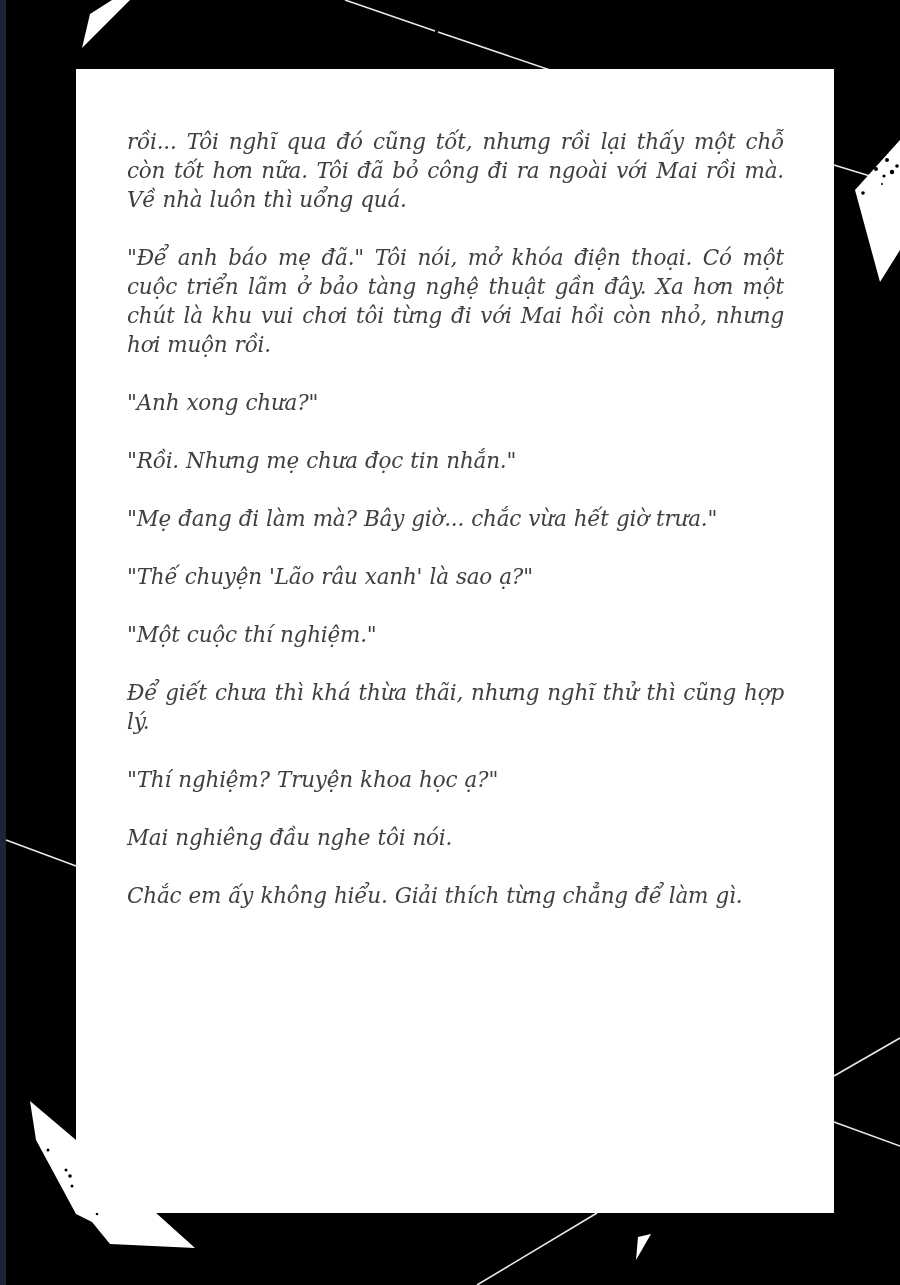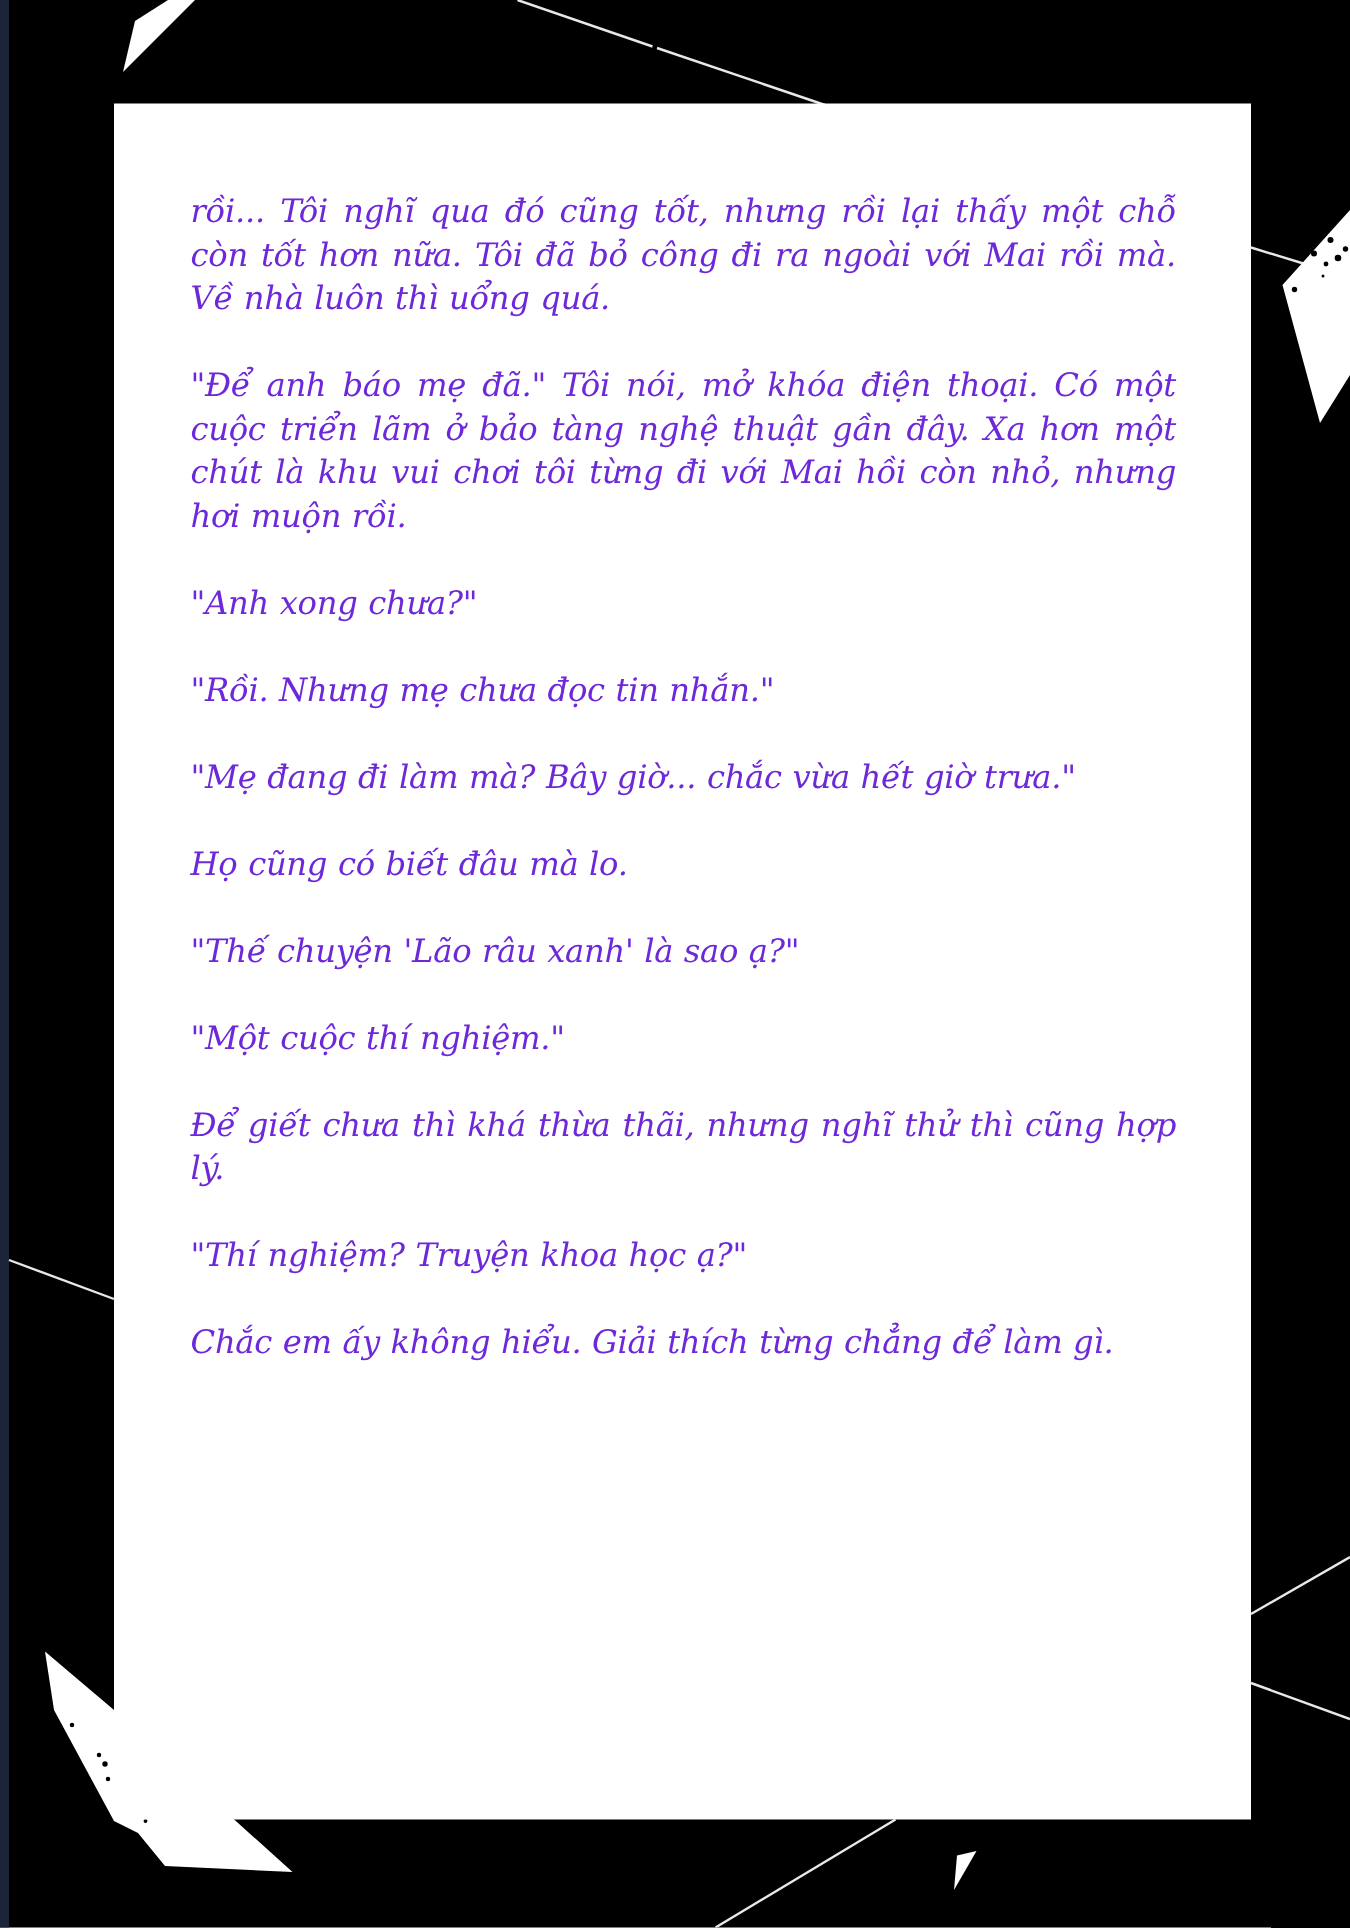--- a/index.html
+++ b/index.html
@@ -33,21 +33,21 @@
       height: 1144px;
       background: #ffffff;
       box-sizing: border-box;
       padding: 58px 50px 0 51px;
     }
     .para {
       font-family: "DejaVu Serif", "Liberation Serif", serif;
       font-style: italic;
       font-size: 21.5px;
       line-height: 29px;
-      color: #6d28d9;
+      color: #404040;
       margin: 0 0 29px 0;
       text-align: justify;
       letter-spacing: -0.2px;
       word-spacing: 0.5px;
     }
   </style>
 </head>
 <body>
 
 <div class="left-strip"></div>
@@ -85,19 +85,19 @@
 
   <polygon points="638,1237 651,1234 636,1260" fill="#ffffff"></polygon>
 </svg>
 
 <div class="page">
   <p class="para">rồi... Tôi nghĩ qua đó cũng tốt, nhưng rồi lại thấy một chỗ còn tốt hơn nữa. Tôi đã bỏ công đi ra ngoài với Mai rồi mà. Về nhà luôn thì uổng quá.</p>
   <p class="para">"Để anh báo mẹ đã." Tôi nói, mở khóa điện thoại. Có một cuộc triển lãm ở bảo tàng nghệ thuật gần đây. Xa hơn một chút là khu vui chơi tôi từng đi với Mai hồi còn nhỏ, nhưng hơi muộn rồi.</p>
   <p class="para">"Anh xong chưa?"</p>
   <p class="para">"Rồi. Nhưng mẹ chưa đọc tin nhắn."</p>
   <p class="para">"Mẹ đang đi làm mà? Bây giờ... chắc vừa hết giờ trưa."</p>
-  <p class="para">Họ cũng có biết đâu mà lo.</p>
   <p class="para">"Thế chuyện 'Lão râu xanh' là sao ạ?"</p>
   <p class="para">"Một cuộc thí nghiệm."</p>
   <p class="para">Để giết chưa thì khá thừa thãi, nhưng nghĩ thử thì cũng hợp lý.</p>
   <p class="para">"Thí nghiệm? Truyện khoa học ạ?"</p>
+  <p class="para">Mai nghiêng đầu nghe tôi nói.</p>
   <p class="para">Chắc em ấy không hiểu. Giải thích từng chẳng để làm gì.</p>
 </div>
 
 </body></html>

